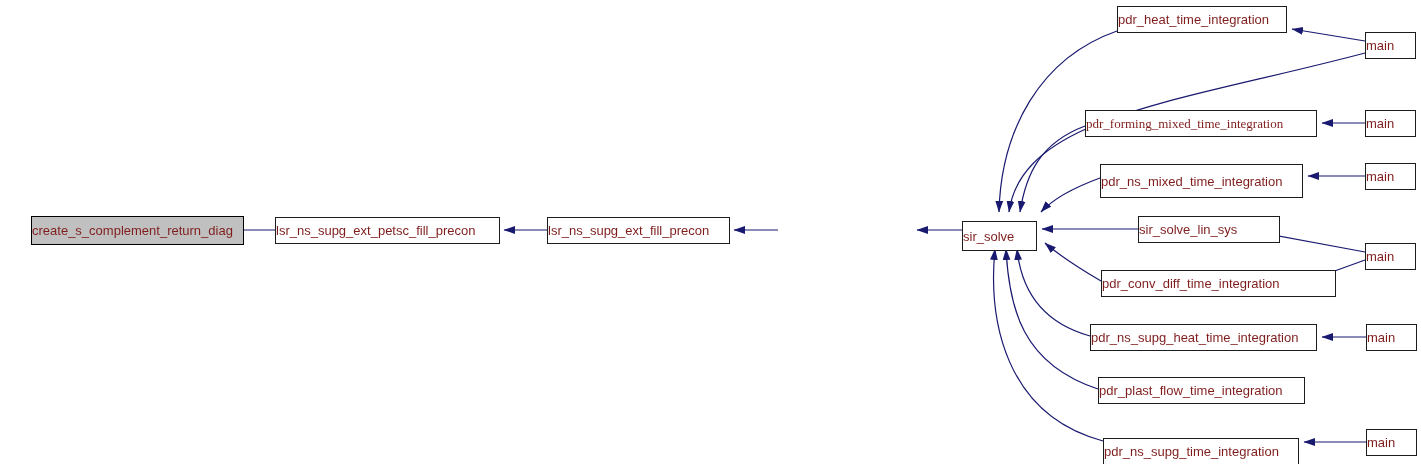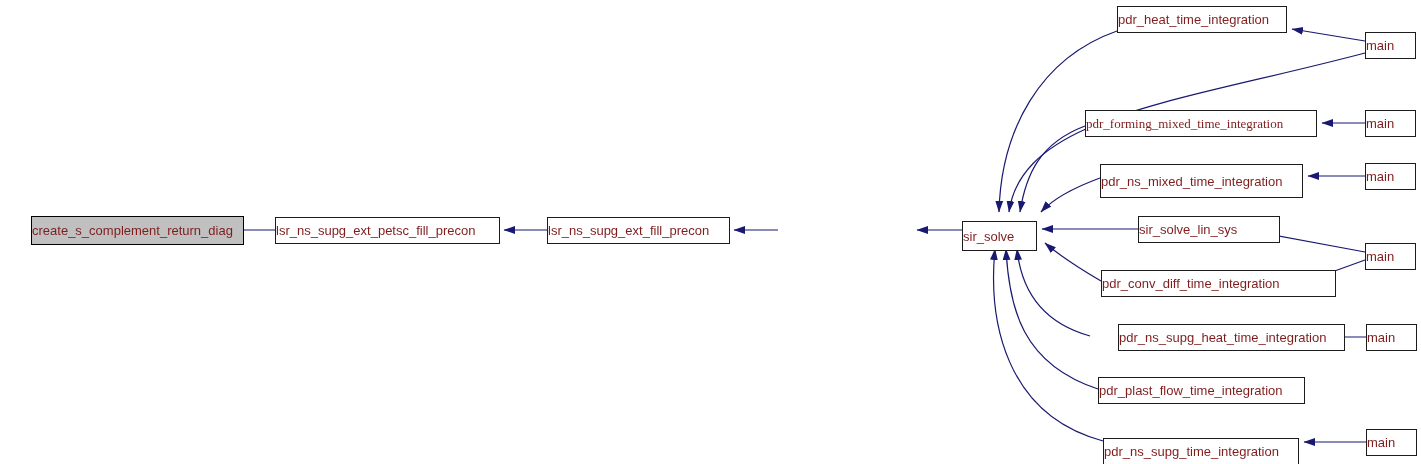--- a/index.html
+++ b/index.html
@@ -116,21 +116,21 @@
   </div>
 
   <div class="node" style="left:1365px; top:243px; width:51px; height:27px;">
     <span>main</span>
   </div>
 
   <div class="node" style="left:1101px; top:270px; width:235px; height:27px;">
     <span>pdr_conv_diff_time_integration</span>
   </div>
 
-  <div class="node" style="left:1090px; top:324px; width:227px; height:27px;margin-left:28px;">
+  <div class="node" style="left:1090px; top:324px; width:227px; height:27px;">
     <span>pdr_ns_supg_heat_time_integration</span>
   </div>
 
   <div class="node" style="left:1366px; top:324px; width:51px; height:27px;">
     <span>main</span>
   </div>
 
   <div class="node" style="left:1098px; top:377px; width:207px; height:27px;">
     <span>pdr_plast_flow_time_integration</span>
   </div>

